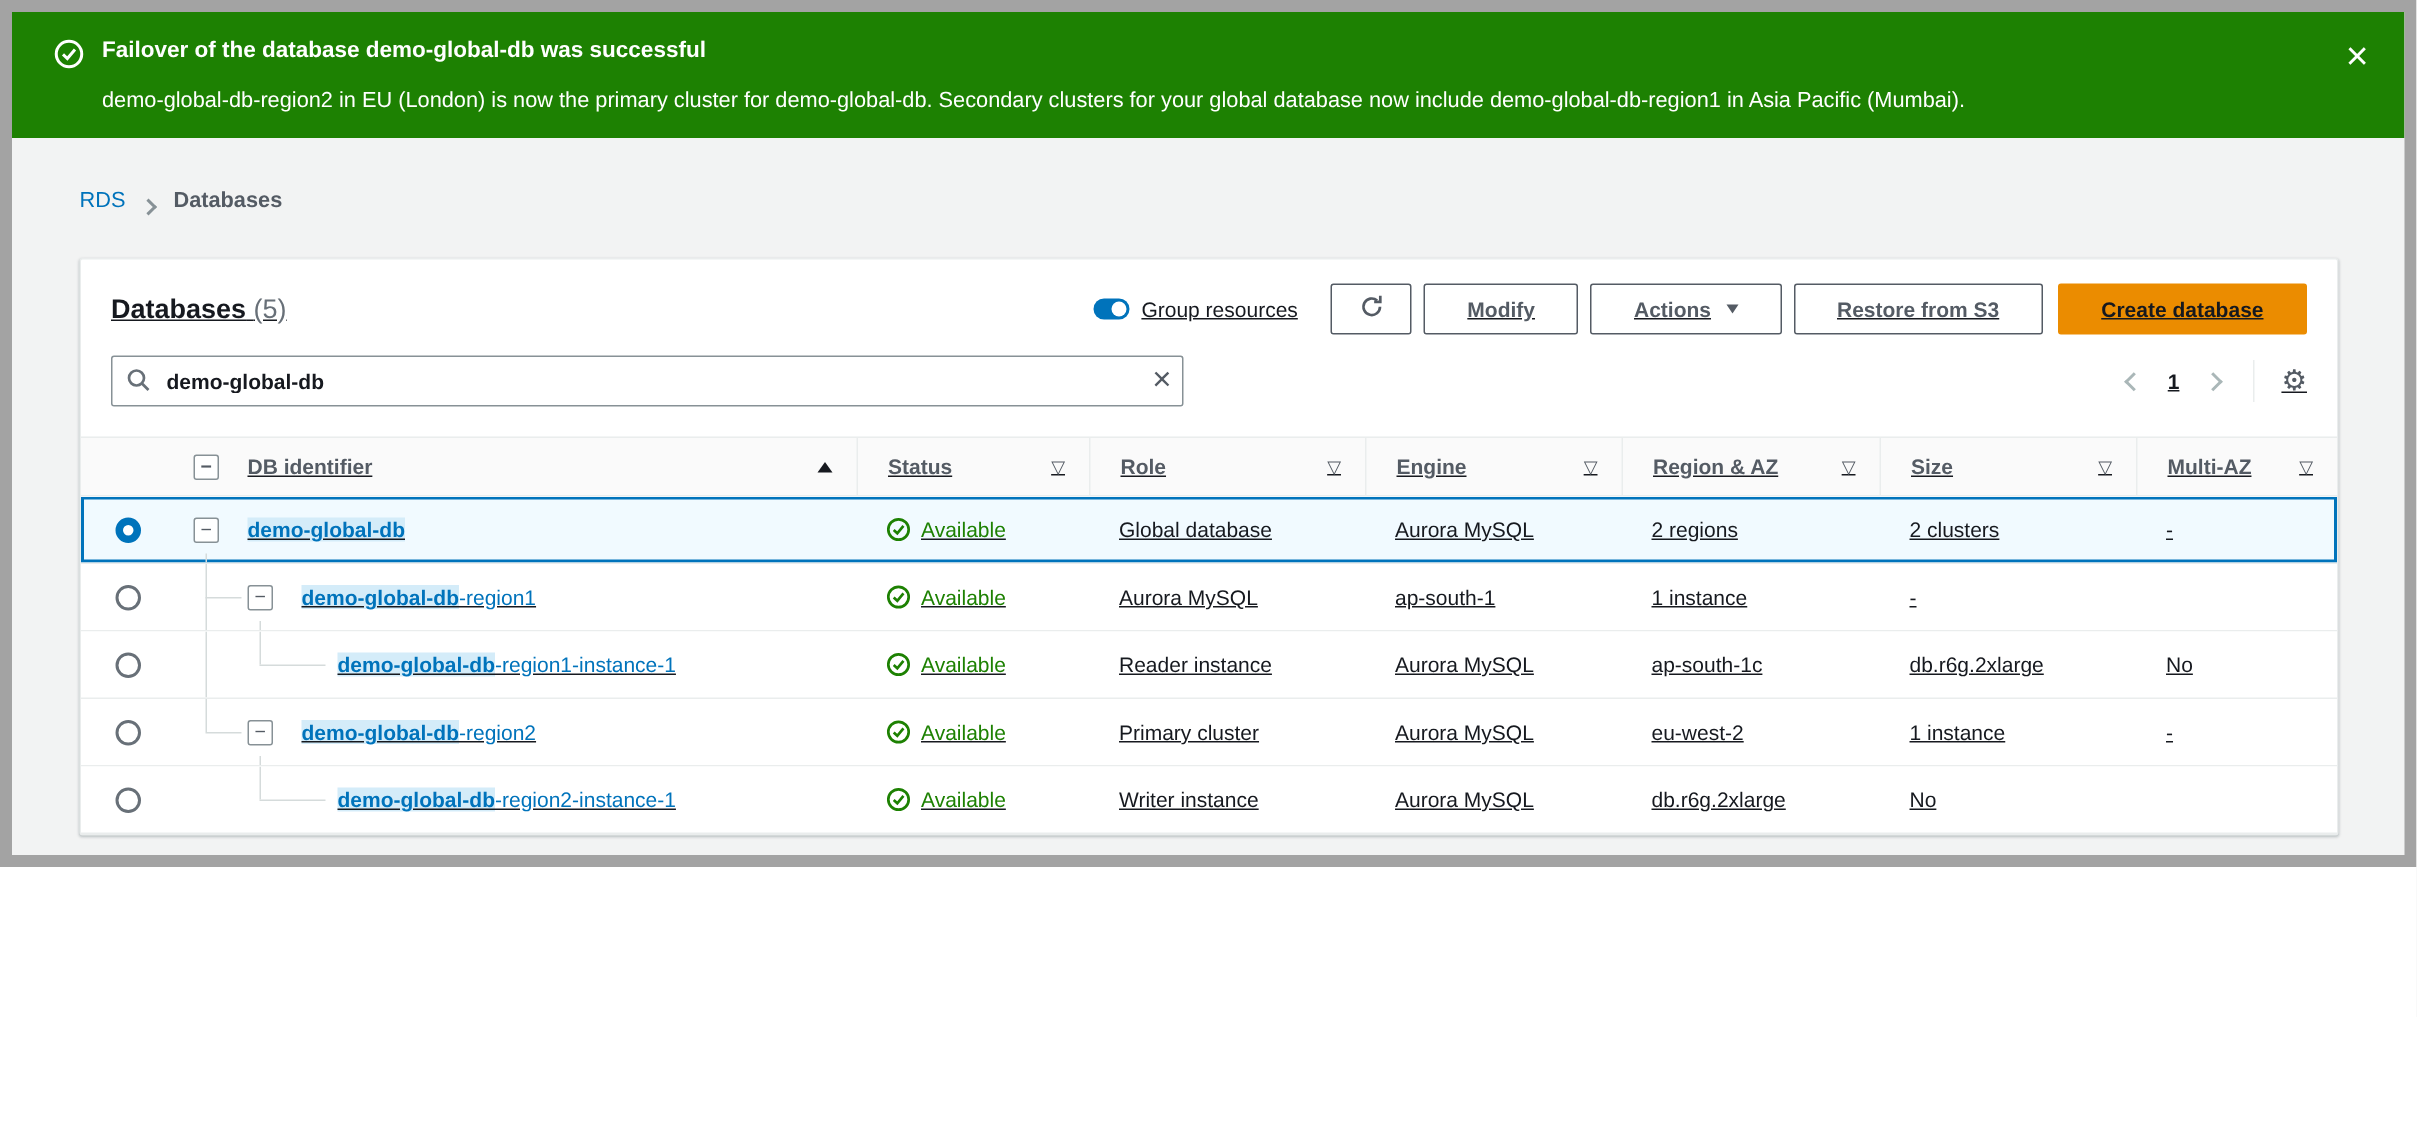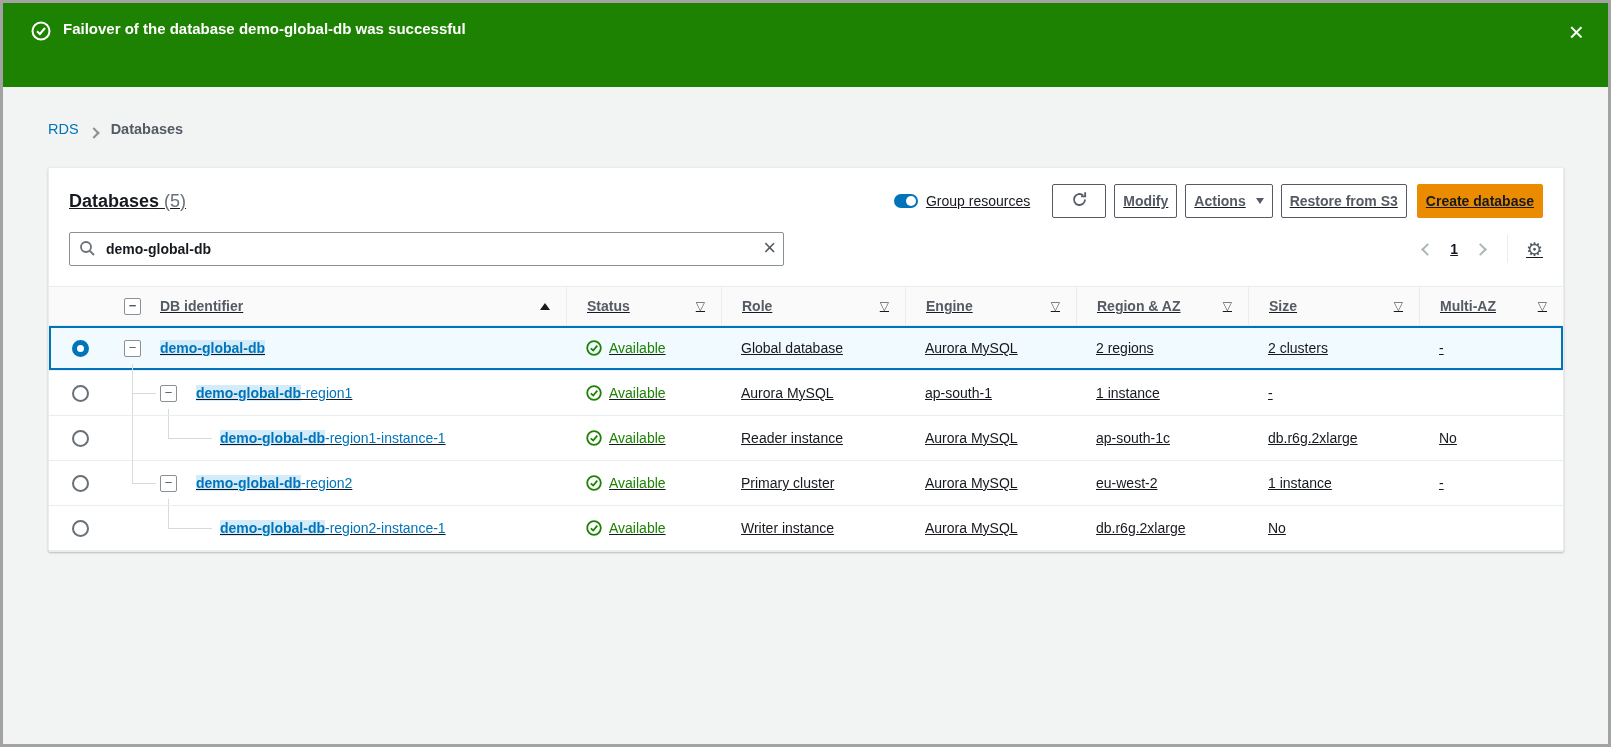--- a/index.html
+++ b/index.html
@@ -1,19 +1,19 @@
 <!DOCTYPE html>
 <html style="--success-bg: #1d8102; --link-color: #0073bb; --accent: #eb8c00; --status-green: #1d8102; --sel-bg: #f1faff; --match-bg: #d4ecf9; --page-bg: #f2f3f3;"><head>
 <meta charset="utf-8">
 <style>
   * { margin:0; padding:0; box-sizing:border-box; }
   html,body { width:1611px; height:747px; }
   body { font-family:"Liberation Sans","DejaVu Sans",sans-serif; font-size:14px; color:#16191f; }
 
-  .frame { width:1611px; height:747px; border:3px solid #a3a3a3; background:var(--page-bg,#f2f3f3); overflow:hidden; }
+  .frame { width:1611px; height:578px; border:8px solid #a3a3a3; background:var(--page-bg,#f2f3f3); overflow:hidden; }
 
   
   .flashbar { height:84px; background:var(--success-bg,#1d8102); color:#fff; display:flex; align-items:flex-start; justify-content:space-between; padding:16px 24px 0 28px; }
   .flash-left { display:flex; }
   .flash-icon { width:20px; height:20px; margin-top:2px; flex:0 0 auto; }
   .flash-icon svg { width:20px; height:20px; display:block; }
   .flash-text { margin-left:12px; }
   .flash-title { font-weight:700; font-size:15px; line-height:20px; }
   .flash-desc { font-size:14.5px; line-height:20px; margin-top:13px; }
   .flash-close { background:none; border:none; color:#fff; font-size:26px; line-height:22px; font-weight:300; cursor:pointer; margin-top:2px; }
@@ -29,21 +29,21 @@
   .panel-header { display:flex; align-items:center; justify-content:space-between; padding:16px 20px 14px 20px; }
   .panel-title { font-size:18px; font-weight:700; }
   .panel-title .count { color:#687078; font-weight:400; }
   .header-actions { display:flex; align-items:center; }
 
   .toggle-wrap { display:flex; align-items:center; margin-right:14px; cursor:pointer; }
   .toggle { width:24px; height:14px; border-radius:8px; background:var(--link-color,#0073bb); position:relative; margin-right:8px; }
   .toggle .knob { position:absolute; right:2px; top:2px; width:10px; height:10px; background:#fff; border-radius:50%; }
   .toggle-label { font-size:14px; color:#16191f; }
 
-  .btn { height:34px; border:1px solid #545b64; border-radius:2px; background:#fff; color:#545b64; font-weight:700; font-size:14px; font-family:inherit; padding:0 8px; margin-left:8px; cursor:pointer; display:inline-flex; align-items:center; }
+  .btn { height:34px; border:1px solid #545b64; border-radius:2px; background:#fff; color:#545b64; font-weight:700; font-size:14px; font-family:inherit; padding:0 28px; margin-left:8px; cursor:pointer; display:inline-flex; align-items:center; }
   .btn-icon { width:54px; justify-content:center; padding:0; }
   .btn-icon svg { width:17px; height:17px; }
   .caret-down { width:0; height:0; border-left:4.5px solid transparent; border-right:4.5px solid transparent; border-top:6px solid #545b64; display:inline-block; margin-left:10px; }
   .btn-primary { background:var(--accent,#eb8c00); border-color:var(--accent,#eb8c00); color:#16191f; margin-left:10px; }
 
   
   .filter-row { display:flex; align-items:center; justify-content:space-between; padding:0 20px 20px 20px; }
   .search-box { position:relative; width:715px; height:34px; }
   .search-box input { width:100%; height:100%; border:1px solid #879196; border-radius:2px; padding:0 36px 0 36px; font-size:14px; font-family:inherit; color:#16191f; font-weight:700; }
   .search-icon { position:absolute; left:10px; top:8px; width:17px; height:17px; }
@@ -116,20 +116,21 @@
   <div class="flashbar">
     <div class="flash-left">
       <span class="flash-icon">
         <svg viewBox="0 0 20 20">
             <circle cx="10" cy="10" r="8.5" fill="none" stroke="#fff" stroke-width="2"></circle>
             <path d="M6 10.3 8.9 13 14 7" fill="none" stroke="#fff" stroke-width="2"></path>
           </svg>
       </span>
       <div class="flash-text">
         <div class="flash-title">Failover of the database demo-global-db was successful</div>
+        <div class="flash-desc">demo-global-db-region2 in EU (London) is now the primary cluster for demo-global-db. Secondary clusters for your global database now include demo-global-db-region1 in Asia Pacific (Mumbai).</div>
       </div>
     </div>
     <button class="flash-close">×</button>
   </div>
 
   <nav class="breadcrumb">
     <a>RDS</a>
     <span class="crumb-sep"></span>
     <span class="crumb-current">Databases</span>
   </nav>

